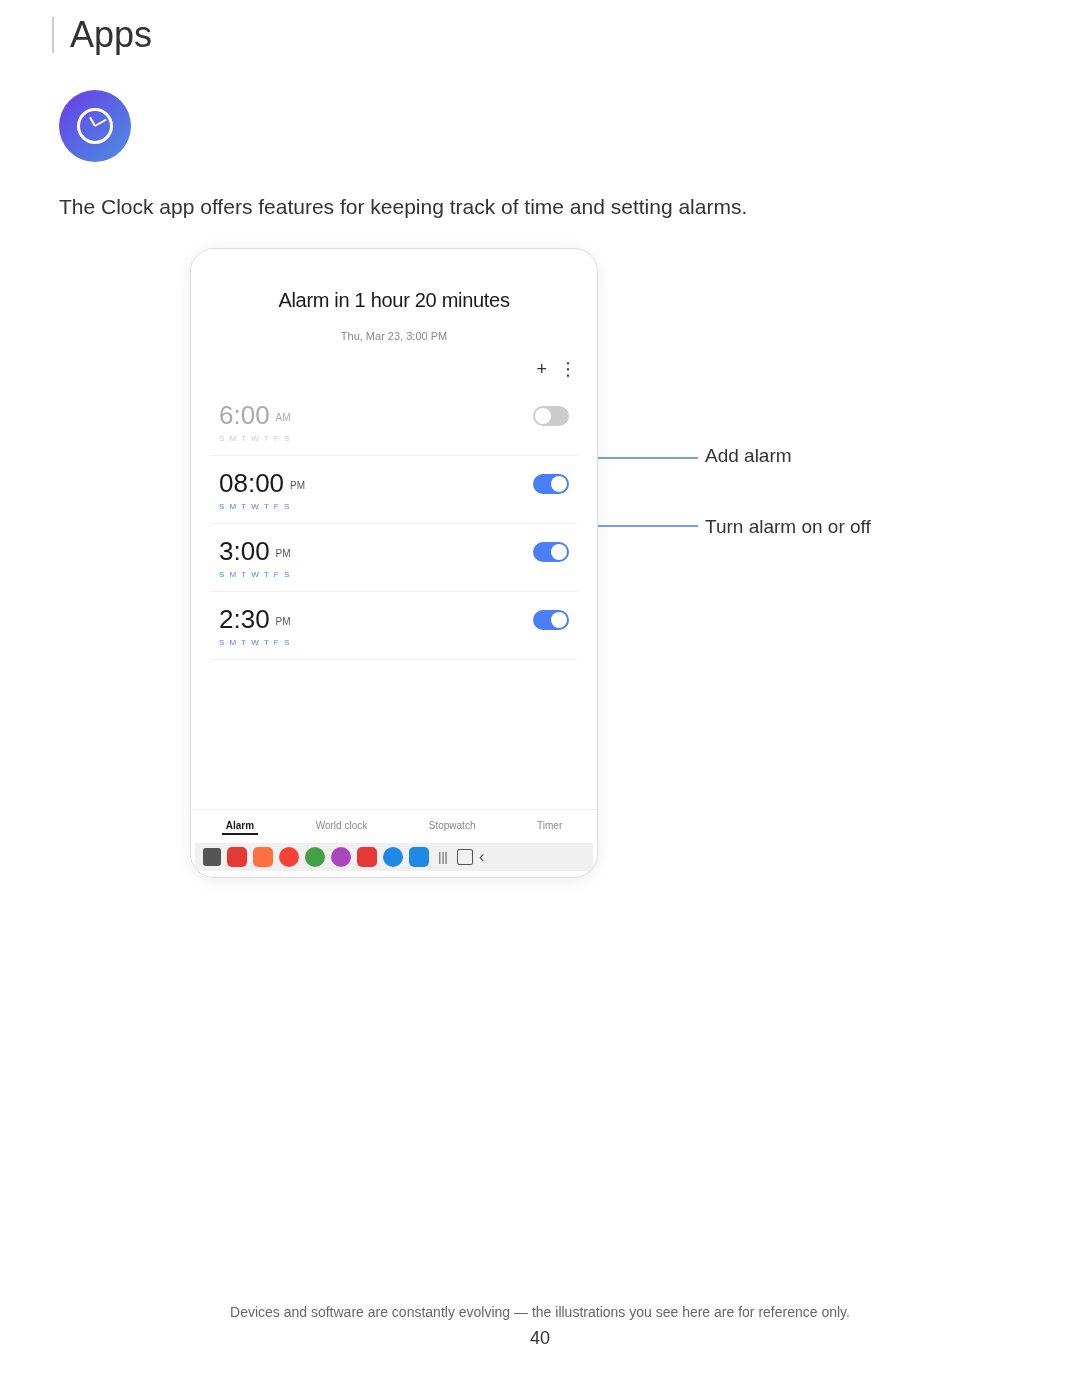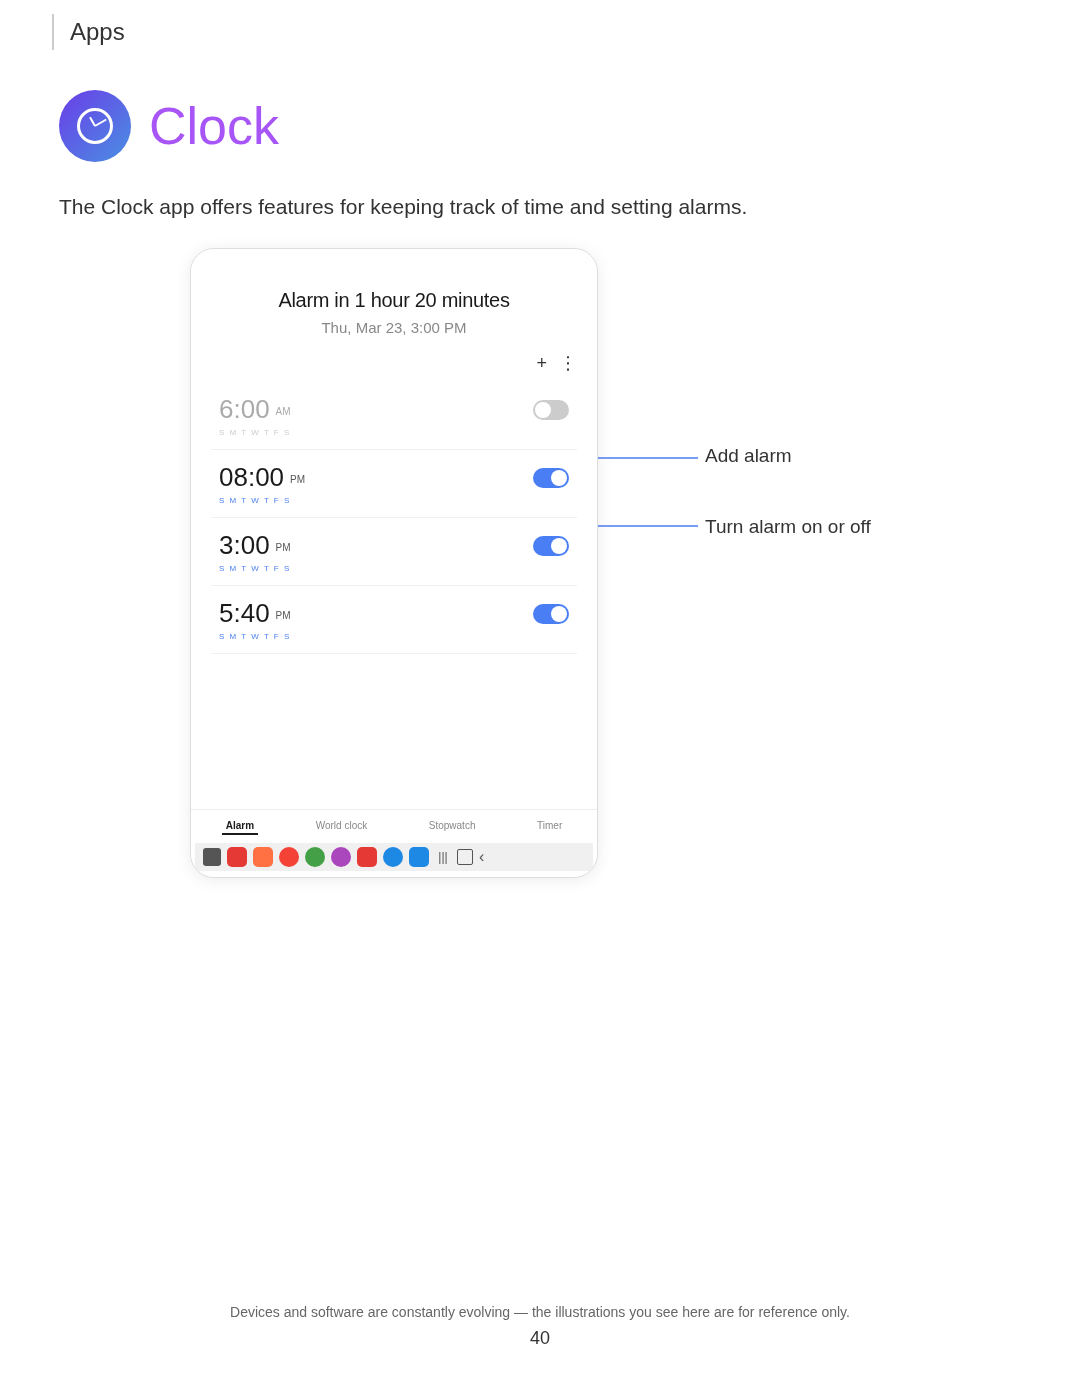--- a/index.html
+++ b/index.html
@@ -19,21 +19,21 @@
       display: flex;
       align-items: center;
     }
     .breadcrumb-divider {
       width: 2px;
       height: 36px;
       background: #cccccc;
       margin-right: 16px;
     }
     .breadcrumb-text {
-      font-size: 24px;
+      font-size: 36px;
       color: #333333;
       font-weight: 400;
     }
 
     
     .page-title-section {
       position: absolute;
       top: 90px;
       left: 59px;
       display: flex;
@@ -108,23 +108,23 @@
       text-align: center;
       padding: 16px 0 8px 0;
     }
     .alarm-title-text {
       font-size: 20px;
       font-weight: 500;
       color: #1a1a1a;
       letter-spacing: -0.3px;
     }
     .alarm-subtitle-text {
-      font-size: 15px;
+      font-size: 11px;
       color: #888888;
-      margin-top: 7px;
+      margin-top: 18px;
     }
 
     
     .toolbar-row {
       display: flex;
       justify-content: flex-end;
       align-items: center;
       padding: 8px 0 4px 0;
       gap: 12px;
     }
@@ -270,21 +270,20 @@
   <span class="breadcrumb-text">Apps</span>
 </div>
 
 <div class="page-title-section">
   <div class="clock-icon-circle">
     <div class="clock-icon-inner">
       <div class="clock-hand-hour"></div>
       <div class="clock-hand-minute"></div>
     </div>
   </div>
-  <span class="page-title-text">Clock</span>
 </div>
 
 <p style="position:absolute; top:195px; left:59px; font-size:21px; color:#333; font-weight:400;">The Clock app offers features for keeping track of time and setting alarms.</p>
 
 <div style="position:absolute; top:248px; left:60px; width:960px; height:640px;">
 
   <svg class="callout-svg" viewBox="0 0 960 640" preserveAspectRatio="none">
 
     <line x1="415" y1="193" x2="415" y2="210" stroke="#4a7ef5" stroke-width="1.5"></line>
     <line x1="415" y1="210" x2="638" y2="210" stroke="#4a7ef5" stroke-width="1.5"></line>
@@ -342,21 +341,21 @@
                 <div class="toggle-switch on">
                   <div class="toggle-knob"></div>
                 </div>
               </div>
             </div>
             <div class="alarm-days active">S M T W T F S</div>
           </div>
 
           <div class="alarm-card">
             <div class="alarm-time-row">
-              <span class="alarm-time active">5:40</span>
+              <span class="alarm-time active">2:30</span>
               <span class="alarm-ampm active">PM</span>
               <div style="margin-left:auto;">
                 <div class="toggle-switch on">
                   <div class="toggle-knob"></div>
                 </div>
               </div>
             </div>
             <div class="alarm-days active">S M T W T F S</div>
           </div>
         </div>

